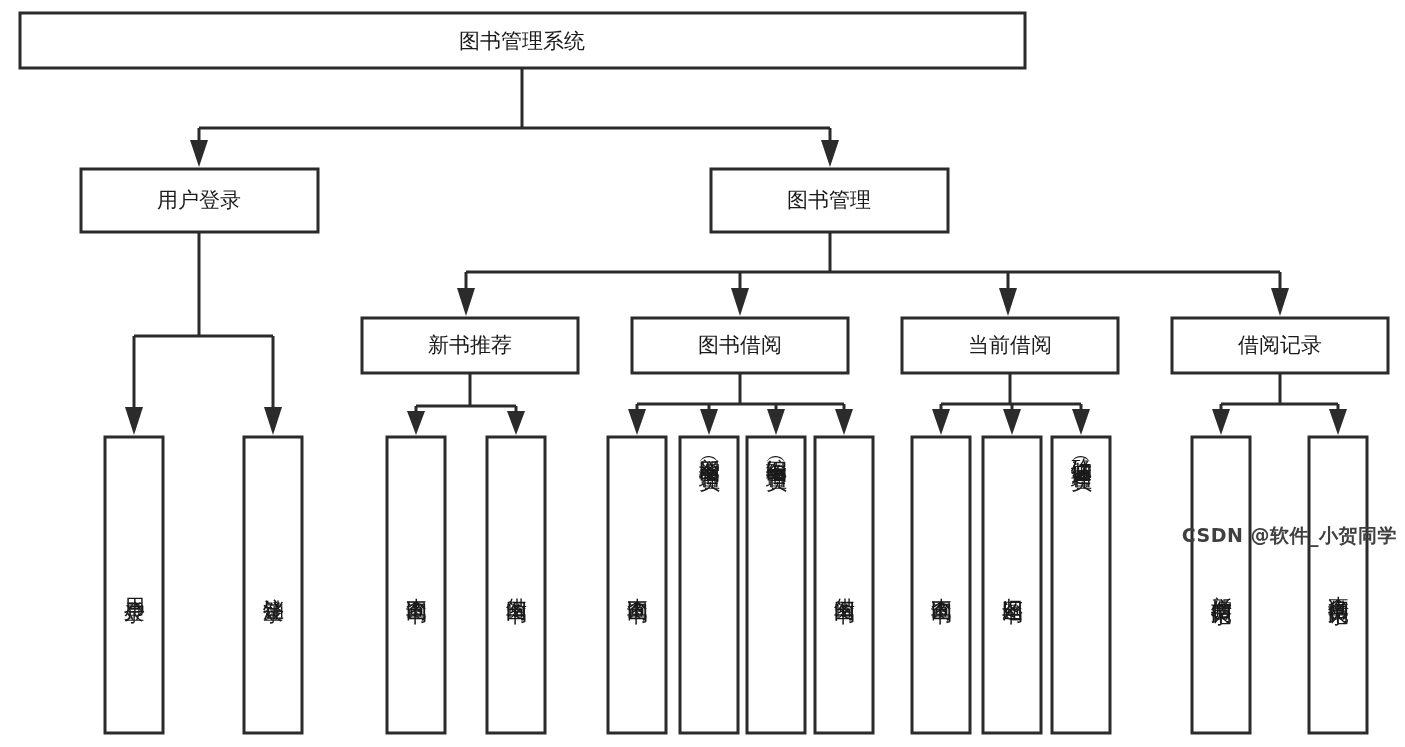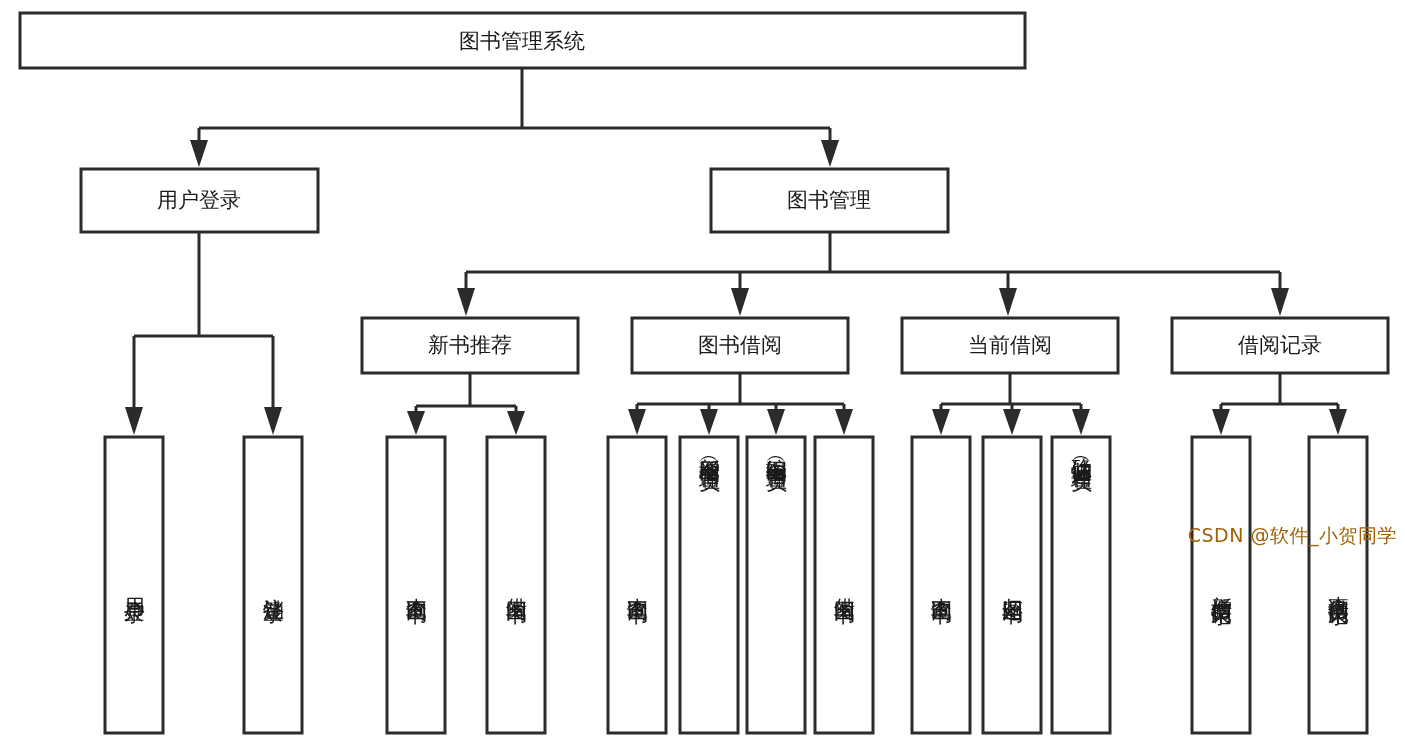--- a/index.html
+++ b/index.html
@@ -63,25 +63,26 @@
     line-height: 1.18;
     letter-spacing: 2px;
     color: #1a1a1a;
     white-space: nowrap;
     text-align: center;
   }
   .watermark {
     position: absolute;
     right: 8px;
     bottom: 8px;
-    color: #a16207;
+    color: #404040;
     font-size: 19px;
     font-family: "DejaVu Sans", "Liberation Sans", sans-serif;
     letter-spacing: 0.5px;
     user-select: none;
+    font-weight: bold;
   }
 </style>
 </head>
 <body>
 
 <div id="diagram-root">
 
   <svg class="flow" viewBox="0 0 1405 747" xmlns="http://www.w3.org/2000/svg">
 
     <g>

